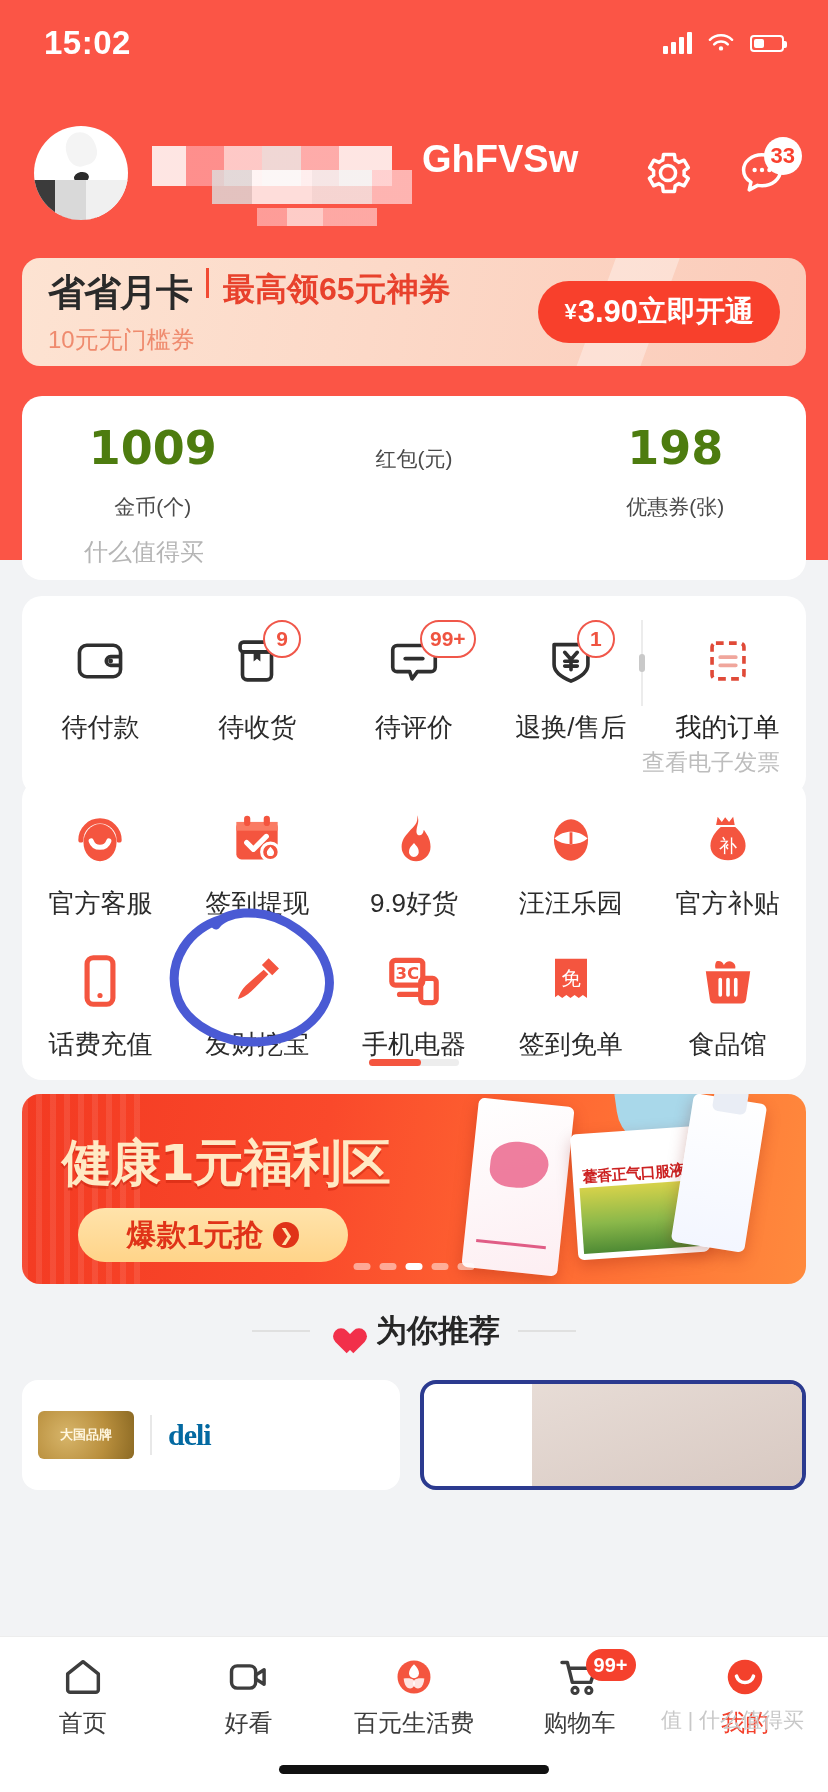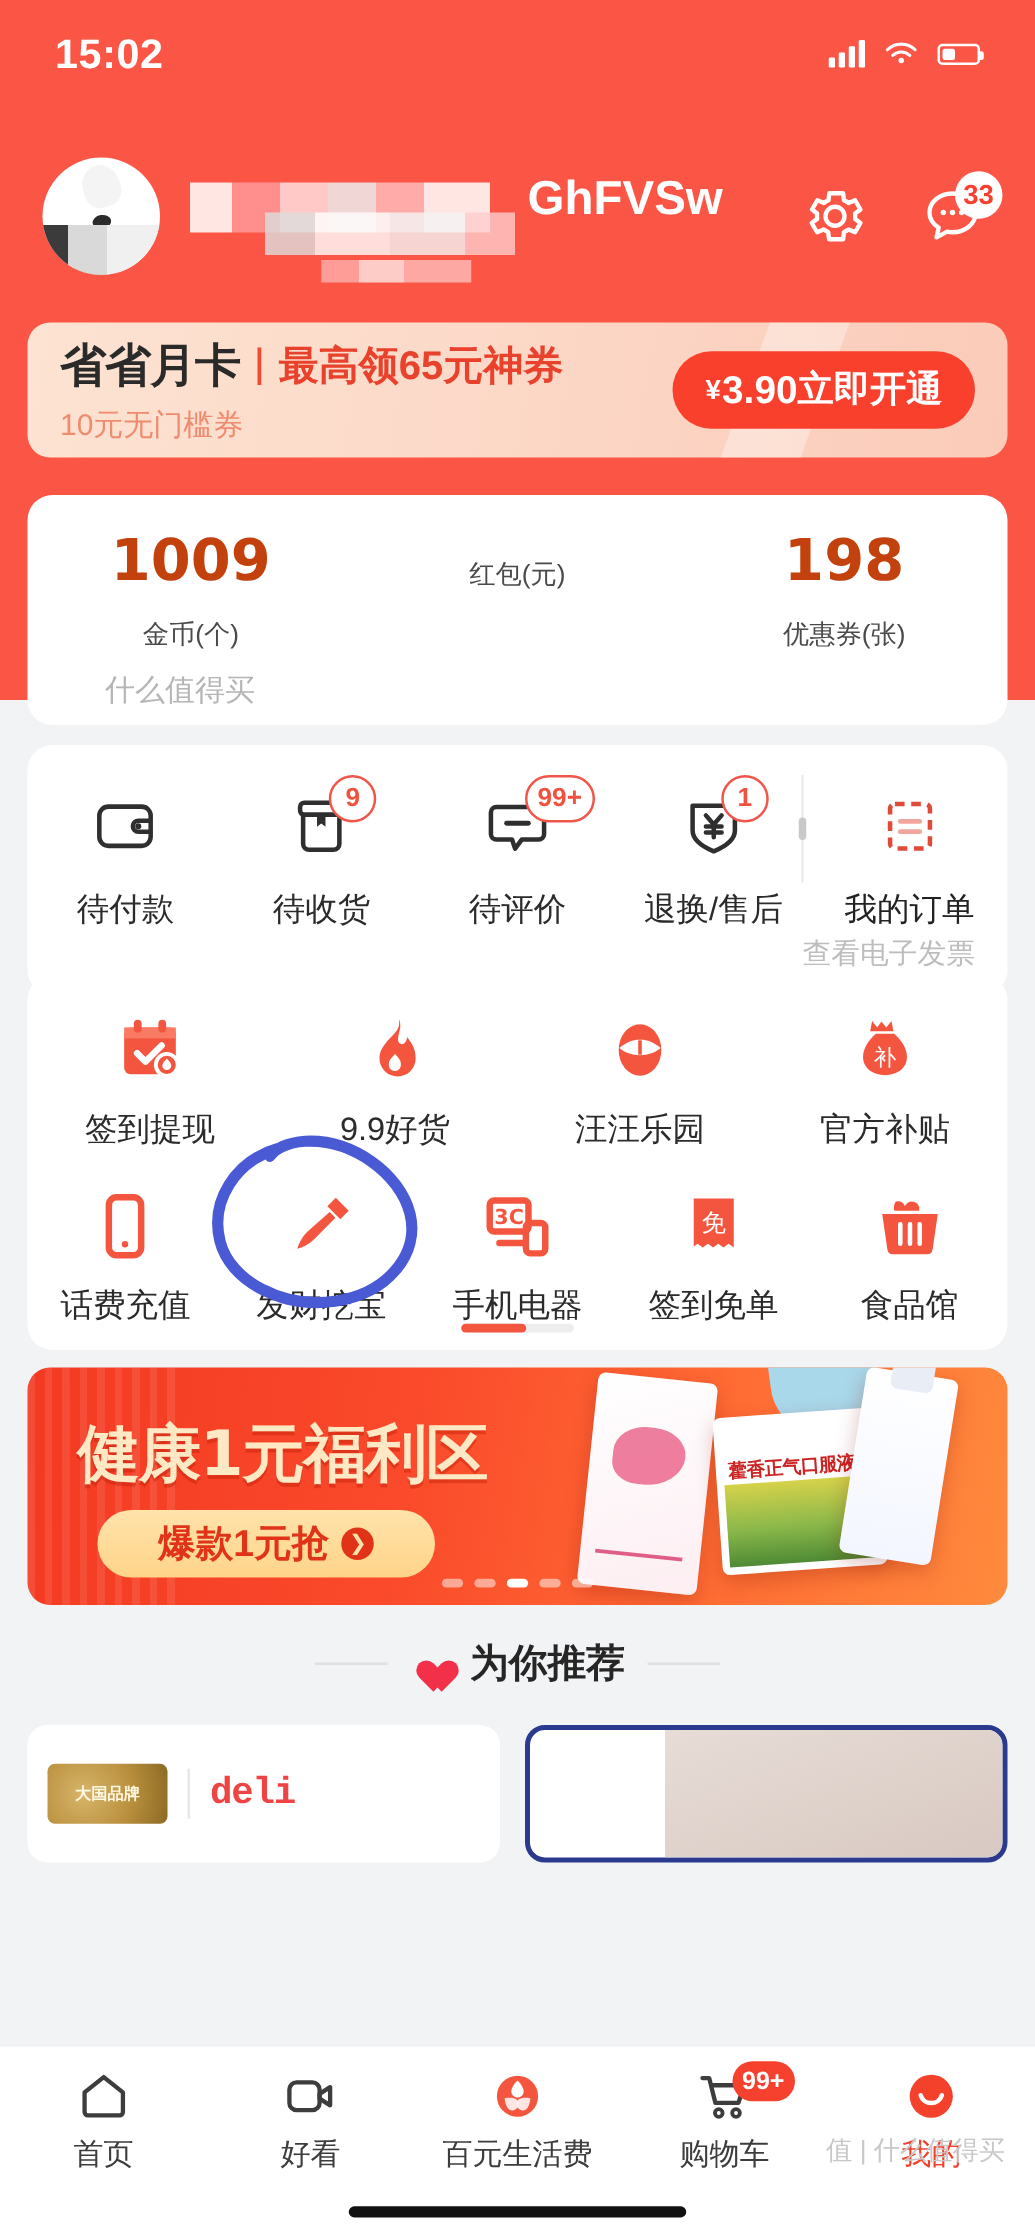--- a/index.html
+++ b/index.html
@@ -69,40 +69,40 @@
 
   
   .monthcard {
     position:absolute; left:22px; top:258px; width:784px; height:108px;
     border-radius:18px;
     background:linear-gradient(100deg,#fde3d2 0%,#fcd9c8 45%,#fbcbb9 100%);
     display:flex; align-items:center; padding:0 26px; overflow:hidden;
   }
   .monthcard:before{content:"";position:absolute;right:150px;top:-30px;width:60px;height:180px;background:rgba(255,255,255,.35);transform:rotate(20deg);}
   .mc-left { display:flex; flex-direction:column; justify-content:center; }
-  .mc-line1 { display:flex; align-items:center; }
+  .mc-line1 { display:flex; align-items:flex-start; }
   .mc-title { font-size:37px; font-weight:900; color:#2a2a2a; letter-spacing:-1px; font-family:"DejaVu Sans",sans-serif; }
   .mc-div { width:3px; height:30px; background:#f24a32; margin:0 14px; }
   .mc-sub { font-size:32px; font-weight:800; color:#e8412c; }
   .mc-line2 { font-size:24px; color:#ef8b6e; margin-top:6px; }
   .mc-btn {
     position:absolute; right:26px; top:50%; transform:translateY(-50%);
     height:62px; padding:0 26px; border-radius:31px; background:#f8402c;
     display:flex; align-items:center; color:#fff; font-size:31px; font-weight:800;
   }
   .mc-btn .yen { font-size:22px; font-weight:700; margin-right:1px; }
   .mc-btn .kt { font-weight:700; font-size:29px; margin-left:0; }
 
   
   .card { position:absolute; left:22px; width:784px; background:#fff; border-radius:20px; }
 
   .assets { top:396px; height:184px; }
   .assets-row { display:flex; padding-top:28px; }
   .asset { flex:1; text-align:center; }
-  .asset-num { font-size:46px; font-weight:800; color:#c2410c; line-height:1.05; font-family:"DejaVu Sans",sans-serif; }
+  .asset-num { font-size:46px; font-weight:800; color:#4d7c0f; line-height:1.05; font-family:"DejaVu Sans",sans-serif; }
   .asset-lbl { font-size:21px; color:#4a4a4a; margin-top:21px; }
   .asset-link { position:absolute; left:62px; top:140px; font-size:24px; color:#b5b5b5; }
 
   .orders { top:596px; height:200px; }
   .orders-row { display:flex; padding-top:32px; position:relative; }
   .ord { flex:1; display:flex; flex-direction:column; align-items:center; position:relative; }
   .ord-ic { height:66px; display:flex; align-items:center; justify-content:center; position:relative; }
   .ord-lbl { font-size:26px; color:#2b2b2b; margin-top:16px; }
   .ord-lbl.red { color:#222; }
   .badge {
@@ -167,21 +167,21 @@
   .reco-heart:after{left:14px;transform:rotate(-45deg);transform-origin:100% 100%;}
   .reco-txt { font-size:31px; font-weight:700; color:#262626; }
 
   
   .pcard { position:absolute; top:1380px; background:#fff; border-radius:16px; overflow:hidden; }
   .pcard-l { left:22px; width:378px; height:110px; display:flex; align-items:center; padding:14px 16px; gap:16px; }
   .brandmark { width:96px; height:48px; border-radius:6px;
      background:radial-gradient(circle at 30% 50%,#d7b56a,#b98f3d 55%,#8c6a24); position:relative; overflow:hidden;}
   .brandmark span{position:absolute;inset:0;display:flex;align-items:center;justify-content:center;font-size:13px;color:#fff7e0;font-weight:700;}
   .bsep{width:2px;height:40px;background:#e8e8e8;}
-  .deli{font-size:30px;font-weight:900;color:#ef4444;letter-spacing:-1px;font-family:Liberation Mono, monospace;}
+  .deli{font-size:30px;font-weight:900;color:#0369a1;letter-spacing:-1px;font-family:Liberation Serif, serif;}
   .pcard-r { left:420px; width:386px; height:110px; border:4px solid #2b3a8f; }
   .pcard-r .imgtop{position:absolute;left:108px;top:0;right:0;bottom:0;background:linear-gradient(160deg,#e7dcd6,#d8c9c2);}
 
   
   .tabbar { position:absolute; left:0; bottom:0; width:828px; height:156px; background:#fff; border-top:1px solid #ededed; }
   .tabs { display:flex; height:118px; }
   .tab { flex:1; display:flex; flex-direction:column; align-items:center; justify-content:center; gap:7px; position:relative; }
   .tab-lbl { font-size:24px; color:#3d3d3d; }
   .tab.active .tab-lbl { color:#f3412c; }
   .cart-badge { position:absolute; top:12px; left:50%; margin-left:6px; min-width:46px; height:32px; border-radius:16px;
@@ -345,20 +345,30 @@
     </div>
     <div class="invoice">查看电子发票</div>
   </div>
 
   <div class="card services">
 
     <div class="svc-row">
       <div class="svc">
         <div class="svc-ic">
           <svg width="62" height="62" viewBox="0 0 24 24">
+            <path d="M4.6 12a7.4 7.4 0 0114.8 0" stroke="#f4553f" stroke-width="2" fill="none" stroke-linecap="round"></path>
+            <ellipse cx="12" cy="13" rx="6.4" ry="7.2" fill="#f4553f"></ellipse>
+            <path d="M8.6 12.4a3.6 3.6 0 006.8 0" stroke="#fff" stroke-width="2" fill="none" stroke-linecap="round"></path>
+          </svg>
+        </div>
+        <div class="svc-lbl">官方客服</div>
+      </div>
+      <div class="svc">
+        <div class="svc-ic">
+          <svg width="62" height="62" viewBox="0 0 24 24">
             <rect x="4" y="5" width="16" height="14.5" rx="2" fill="#f4553f"></rect>
             <rect x="4" y="5" width="16" height="3.4" fill="#fa7b63"></rect>
             <rect x="7" y="2.6" width="2.4" height="4" rx="1.2" fill="#f4553f"></rect>
             <rect x="14.6" y="2.6" width="2.4" height="4" rx="1.2" fill="#f4553f"></rect>
             <path d="M8 13l2.6 2.6 5-5" stroke="#fff" stroke-width="2" fill="none" stroke-linecap="round" stroke-linejoin="round"></path>
             <circle cx="17.2" cy="16.6" r="3.4" fill="#f4553f" stroke="#fff" stroke-width="1.2"></circle>
             <path d="M17.2 14.6c.9 1 1.4 1.6 1.4 2.2a1.4 1.4 0 11-2.8 0c0-.6.5-1.2 1.4-2.2z" fill="#fff"></path>
           </svg>
         </div>
         <div class="svc-lbl">签到提现</div>

